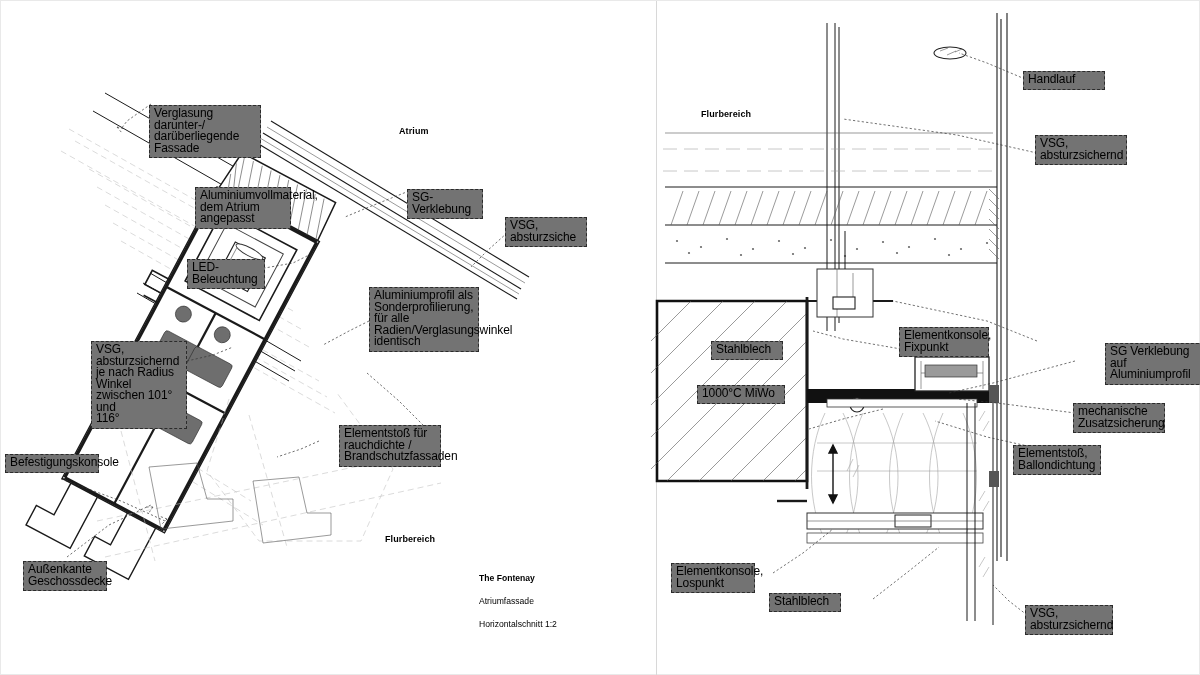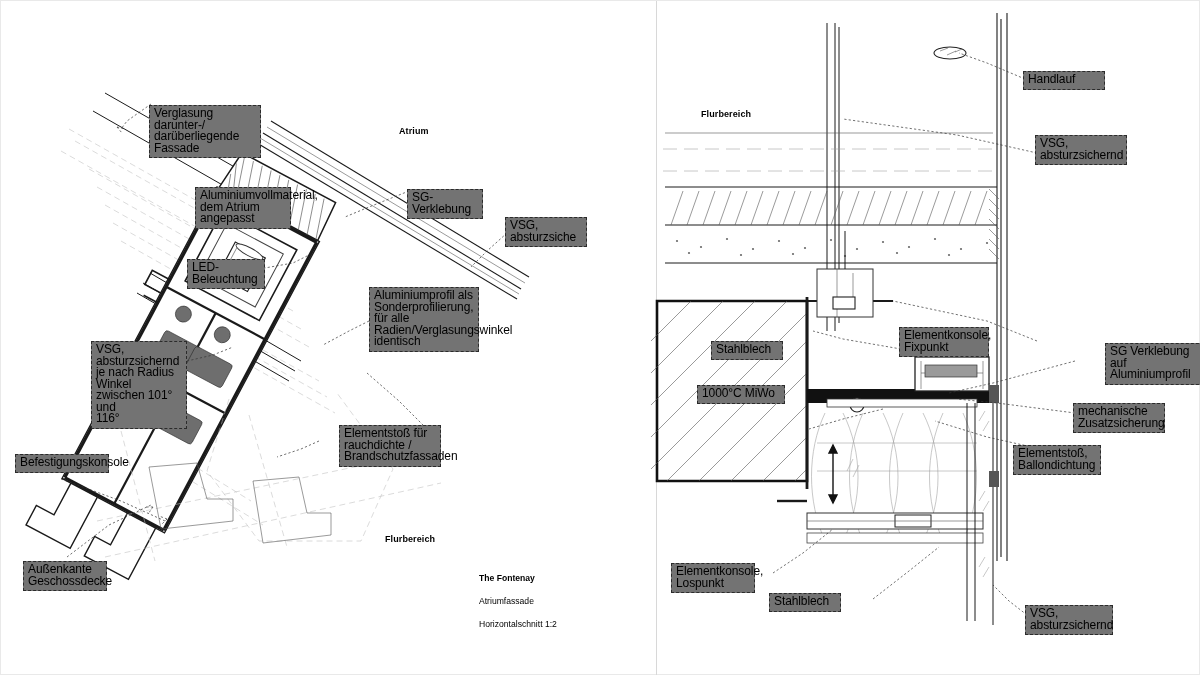--- a/index.html
+++ b/index.html
@@ -196,21 +196,21 @@
 
     <div class="lbl" style="left:90px;top:340px;width:96px;">VSG, absturzsichernd
 je nach Radius Winkel
 zwischen 101° und
 116°</div>
 
     <div class="lbl" style="left:318px;top:424px;width:102px;margin-left:20px;">Elementstoß für
 rauchdichte /
 Brandschutzfassaden</div>
 
-    <div class="lbl" style="left:14px;top:453px;width:94px;">Befestigungskonsole</div>
+    <div class="lbl" style="left:4px;top:453px;width:94px;">Befestigungskonsole</div>
 
     <div class="lbl" style="left:22px;top:560px;width:84px;">Außenkante
 Geschossdecke</div>
 
     <div class="plain" style="left:370px;top:125px;">Atrium</div>
 
     <div class="plain" style="left:356px;top:533px;">Flurbereich</div>
 
     <div class="title" style="left:478px;top:560px;">
       <div style="font-weight:bold;">The Fontenay</div>

